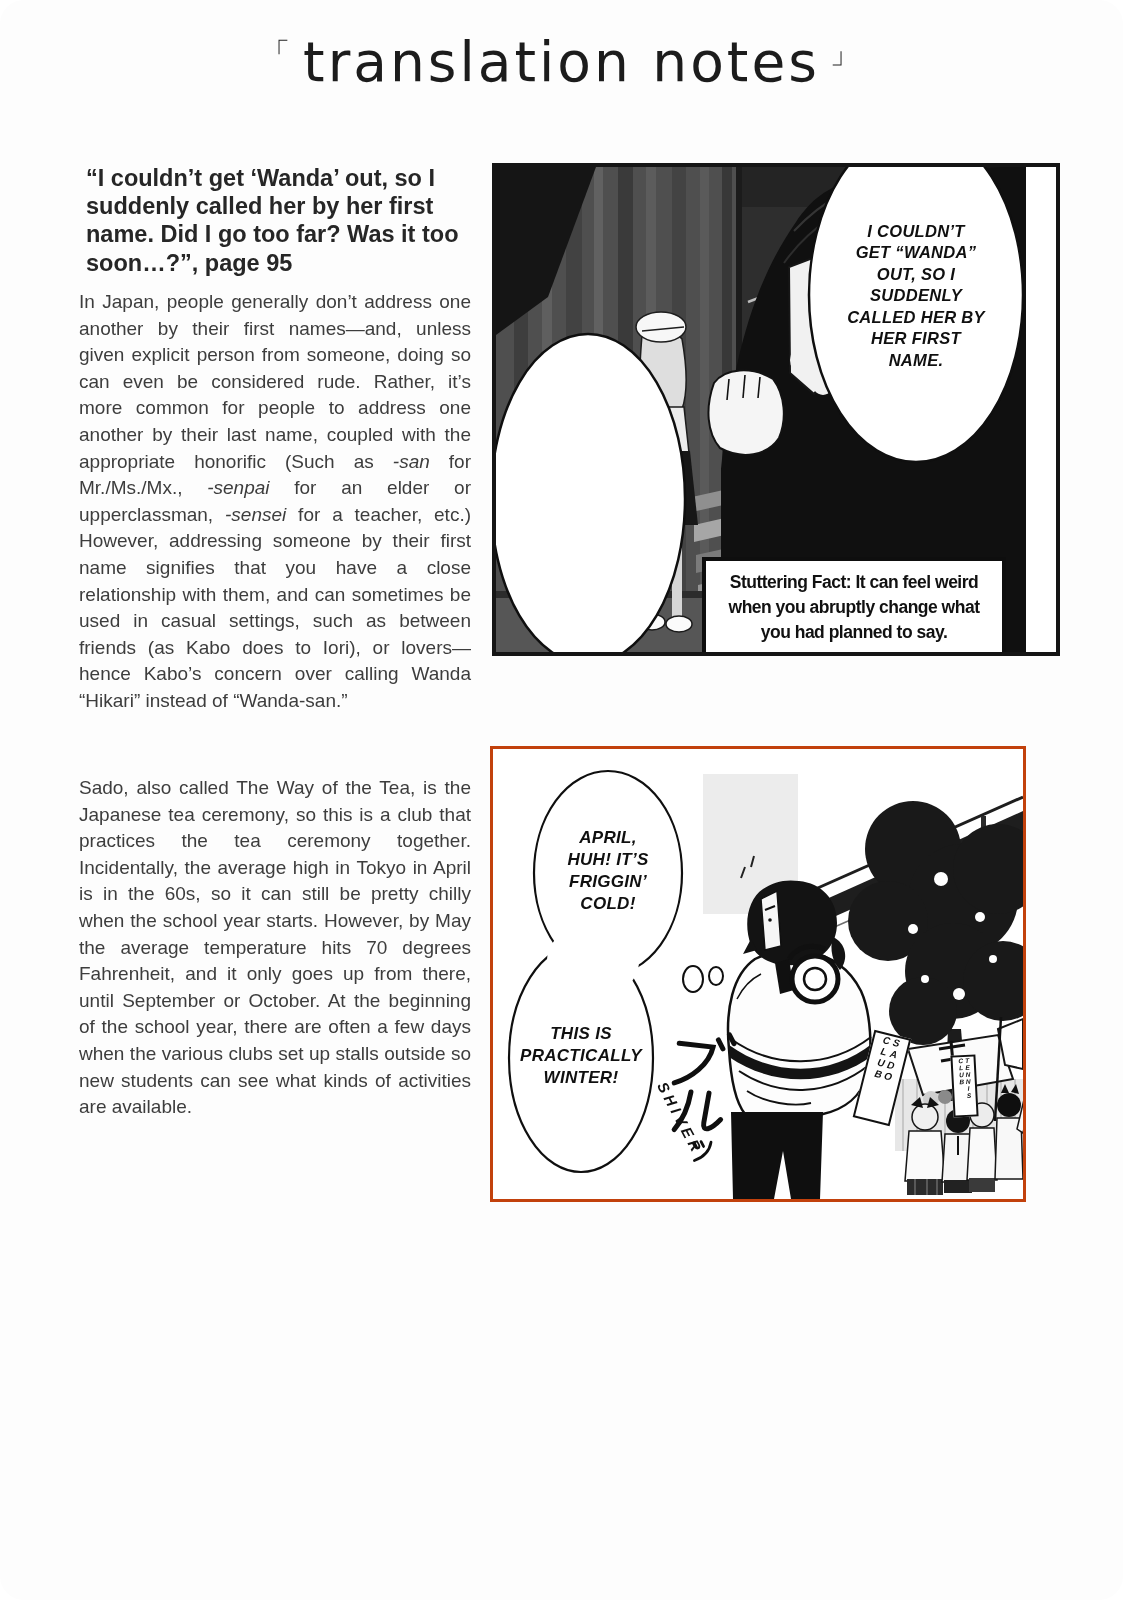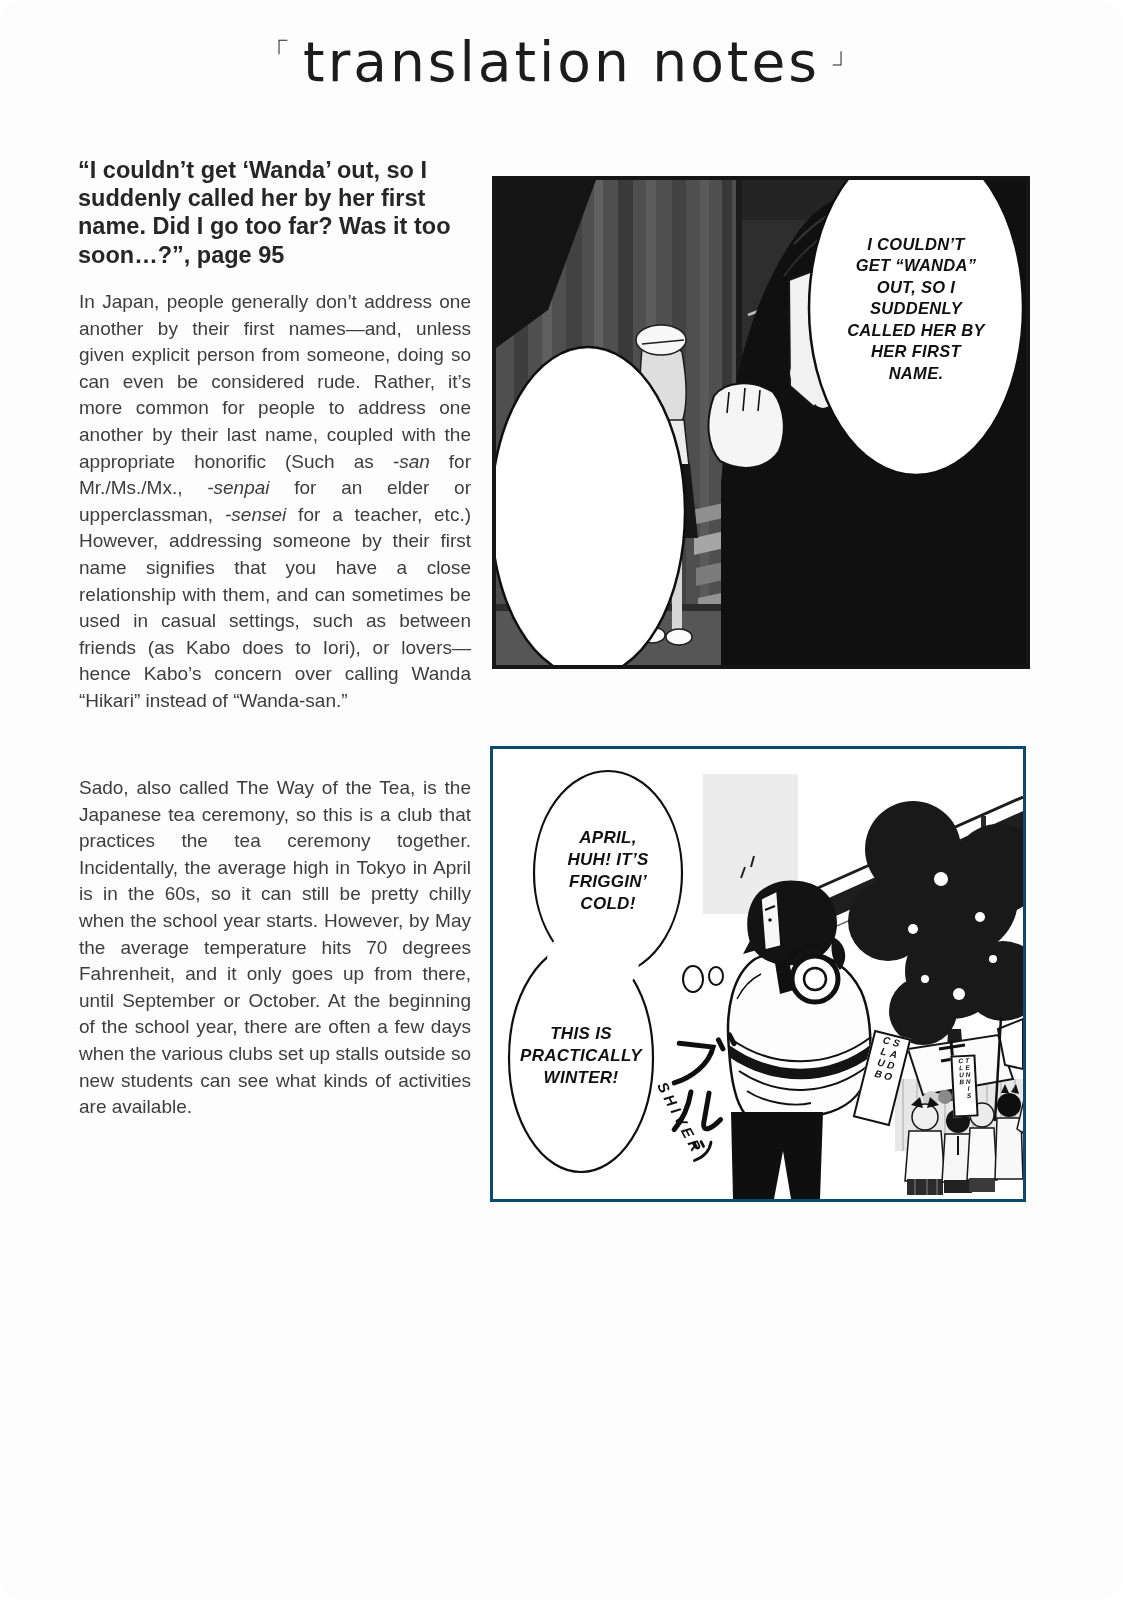--- a/index.html
+++ b/index.html
@@ -4,30 +4,30 @@
 <style>
   html,body{margin:0;padding:0;background:#ffffff;}
   .page{position:relative;width:1123px;height:1600px;background:#fdfdfd;overflow:hidden;
         font-family:"Liberation Sans",sans-serif;color:#3c3c3c;border-radius:24px;}
   
   .title{position:absolute;top:30px;left:0;width:100%;text-align:center;
          font-family:"DejaVu Sans",sans-serif;font-size:55px;font-weight:500;
          letter-spacing:3px;color:#1c1c1c;margin:0;}
   .title .bracket{font-size:0.52em;position:relative;top:-0.62em;font-weight:400;padding:0 10px;}
   
-  .note-heading{position:absolute;left:78px;width:392px;margin:0;
+  .note-heading{position:absolute;left:78px;width:392px;margin:8px;
                 font-size:23.5px;line-height:1.2;font-weight:bold;color:#262626;}
   .note-body{position:absolute;left:78px;width:392px;margin:1px;
              font-size:19px;line-height:26.6px;text-align:justify;color:#3d3d3d;}
   .note-body .italic{font-style:italic;}
   
   .panel{position:absolute;background:#fff;overflow:hidden;}
   .panel svg{position:absolute;left:0;top:0;}
-  .panel-1{left:492px;top:176px;width:530px;height:485px;border:4px solid #151515;}
-  .panel-2{left:490px;top:746px;width:530px;height:450px;border:3px solid #0c4a6e;}
+  .panel-1{left:492px;top:163px;width:530px;height:485px;border:4px solid #151515;padding-left:30px;}
+  .panel-2{left:490px;top:746px;width:530px;height:450px;border:3px solid #c2410c;}
   .bubble-text{position:absolute;text-align:center;white-space:pre-line;color:#101010;
                font-family:"Liberation Sans",sans-serif;font-style:italic;font-weight:bold;
                font-size:16.5px;line-height:1.3;letter-spacing:.3px;}
   .caption-box{position:absolute;left:206px;top:390px;width:284px;background:#fff;
                border:4px solid #0e0e0e;padding:9px 6px;text-align:center;
                font-weight:bold;font-style:normal;font-size:17.5px;line-height:1.42;
                letter-spacing:-0.5px;color:#111;white-space:normal;}
   .banner{position:absolute;background:#fff;border:2px solid #111;
           display:flex;align-items:center;justify-content:center;overflow:hidden;}
   .banner span{writing-mode:vertical-rl;text-orientation:upright;font-weight:bold;
@@ -120,20 +120,21 @@
       <ellipse cx="420" cy="128" rx="107" ry="167" fill="#ffffff" stroke="#0f0f0f" stroke-width="2.5"></ellipse>
       <ellipse cx="92" cy="332" rx="97" ry="165" fill="#ffffff" stroke="#0f0f0f" stroke-width="2.5"></ellipse>
     </svg>
     <div class="bubble-text" style="left:315px;top:54px;width:210px;">I COULDN’T
 GET “WANDA”
 OUT, SO I
 SUDDENLY
 CALLED HER BY
 HER FIRST
 NAME.</div>
+    <div class="caption-box">Stuttering Fact: It can feel weird when you abruptly change what you had planned to say.</div>
   </div>
 
   <div class="panel panel-2">
     <svg viewBox="0 0 530 450" width="530" height="450">
       <rect width="530" height="450" fill="#ffffff"></rect>
       <rect x="210" y="25" width="95" height="140" fill="#ececec"></rect>
 
       <g>
         <path d="M300,165 L530,62 L530,84 L300,186 Z" fill="#1e1e1e"></path>
         <path d="M300,150 L530,48" stroke="#1e1e1e" stroke-width="3" fill="none"></path>

